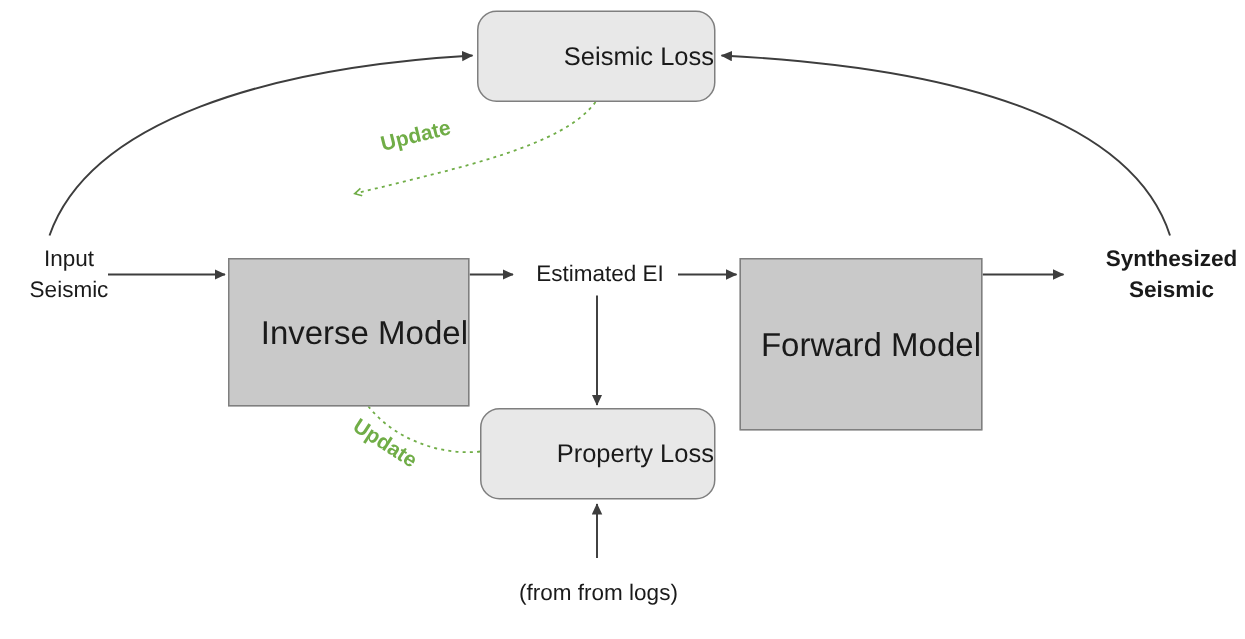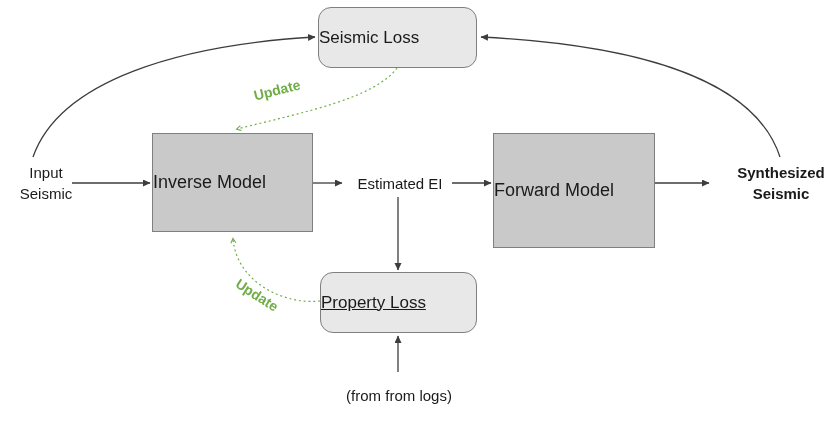--- a/index.html
+++ b/index.html
@@ -36,28 +36,29 @@
     stroke-width: 1.2;
     stroke-dasharray: 2 2.8;
     fill: none;
   }
   .mk-b { fill: var(--arrow); }
   .mk-g { fill: none; stroke: var(--update-green); stroke-width: 1.1; }
   .box {
     position: absolute;
     display: flex;
     align-items: center;
-    justify-content: flex-start;
+    justify-content: flex-end;
     box-sizing: border-box;
     border: 1.5px solid var(--box-border);
     text-align: center;
   }
   .box.model {
     background: var(--model-box-fill);
-    font-size: 18px;
+    font-size: 22px;
+    margin-top: 39px;
   }
   .box.loss {
     background: var(--loss-box-fill);
     border-radius: 13px;
     font-size: 17px;
   }
   .flabel {
     position: absolute;
     transform: translate(-50%, -50%);
     text-align: center;
@@ -71,21 +72,21 @@
     font-weight: bold;
     color: var(--update-green);
     white-space: nowrap;
   }
   #update-top    { left: 277px; top: 90px;  transform: translate(-50%, -50%) rotate(-14deg); }
   #update-bottom { left: 257px; top: 295px; transform: translate(-50%, -50%) rotate(33deg); }
 
   #box-seismic-loss  { left: 318px; top: 7px;   width: 159px; height: 61px; }
   #box-inverse-model { left: 152px; top: 133px; width: 161px; height: 99px; }
   #box-forward-model { left: 493px; top: 133px; width: 162px; height: 115px; }
-  #box-property-loss { left: 320px; top: 272px; width: 157px; height: 61px; text-decoration: underline; }
+  #box-property-loss { left: 320px; top: 272px; width: 157px; height: 61px; }
 
   #label-input-seismic       { left: 34px;  top: 183px; margin-left: 12px; }
   #label-estimated-ei        { left: 400px; top: 183px; }
   #label-synthesized-seismic { left: 781px; top: 183px; font-weight: bold; }
   #label-target-ei           { left: 399px; top: 396px; line-height: 20px; }
 </style>
 </head>
 <body>
 
 <div class="canvas">

